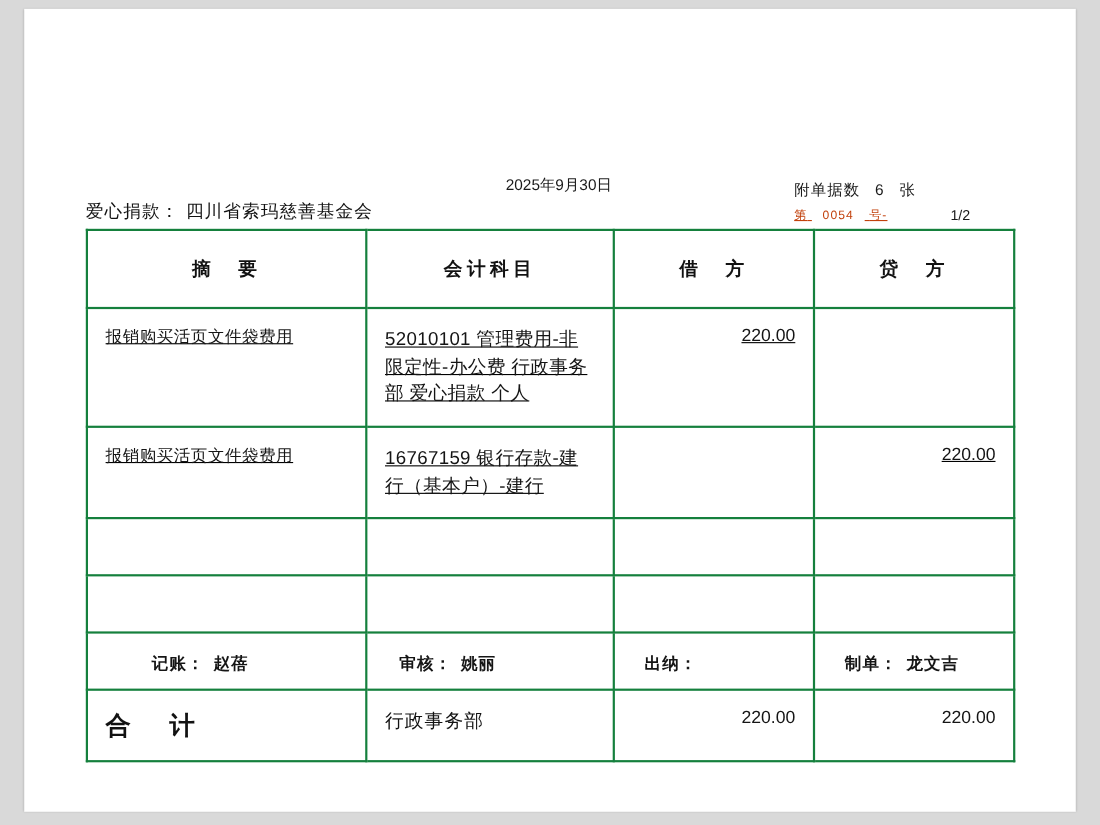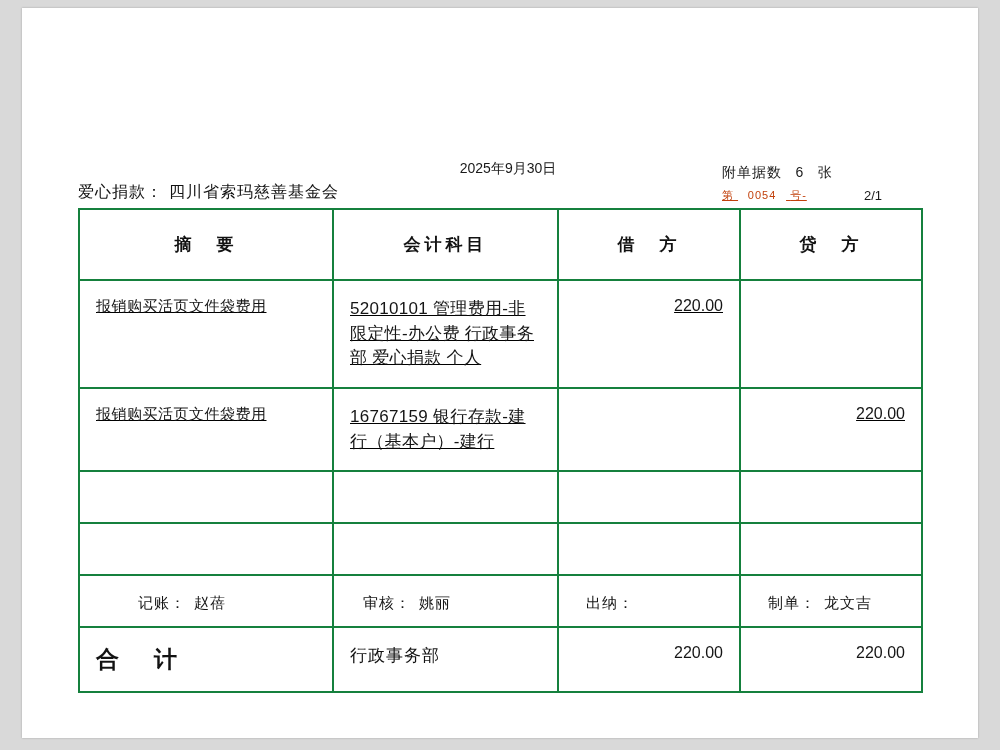--- a/index.html
+++ b/index.html
@@ -182,20 +182,21 @@
     top: 586px;
     width: 843px;
     height: 24px;
     font-size: 15px;
     color: #151515;
   }
   .footer .sig {
     position: absolute;
     white-space: nowrap;
     letter-spacing: 1px;
+    font-weight: bold;
   }
   .footer .sig .sig-name {
     margin-left: 8px;
   }
   .sig-1 { left: 60px; }
   .sig-2 { left: 285px; }
   .sig-3 { left: 508px; }
   .sig-4 { left: 690px; }
 </style>
 </head>
@@ -214,21 +215,21 @@
       <span>附单据数</span>
       <span class="attach-num">6</span>
       <span>张</span>
     </div>
 
     <div class="no-line">
       <span>第</span>
       <span class="no-value">0054</span>
       <span>号-</span>
     </div>
-    <div class="page-of">2/1</div>
+    <div class="page-of">1/2</div>
 
     <table class="voucher">
       <colgroup>
         <col class="col-summary">
         <col class="col-subject">
         <col class="col-debit">
         <col class="col-credit">
       </colgroup>
       <thead>
         <tr>

